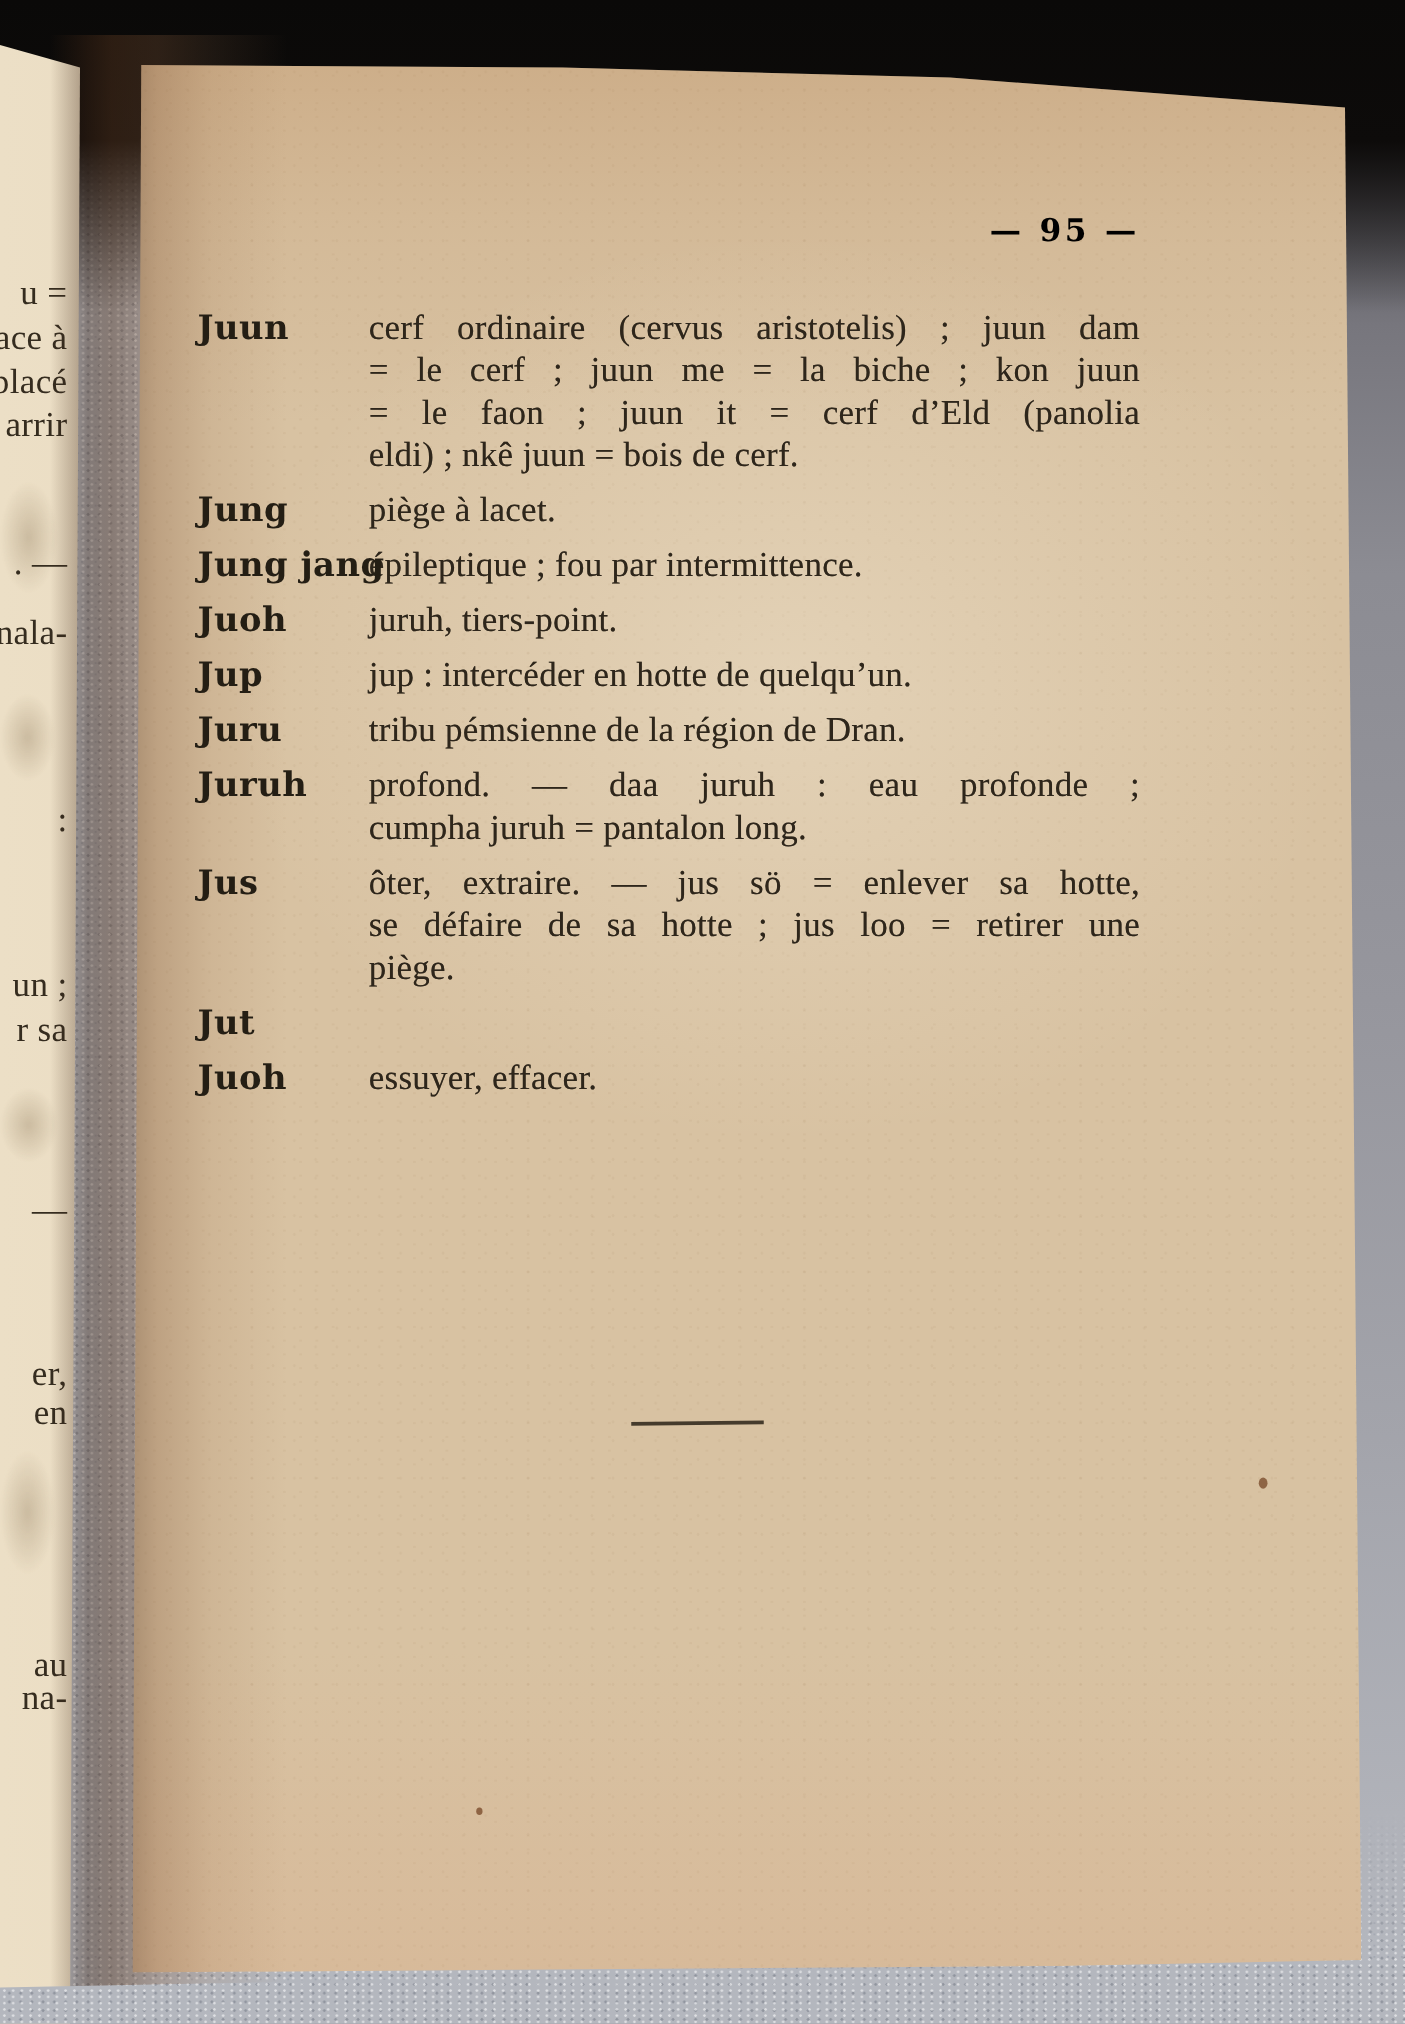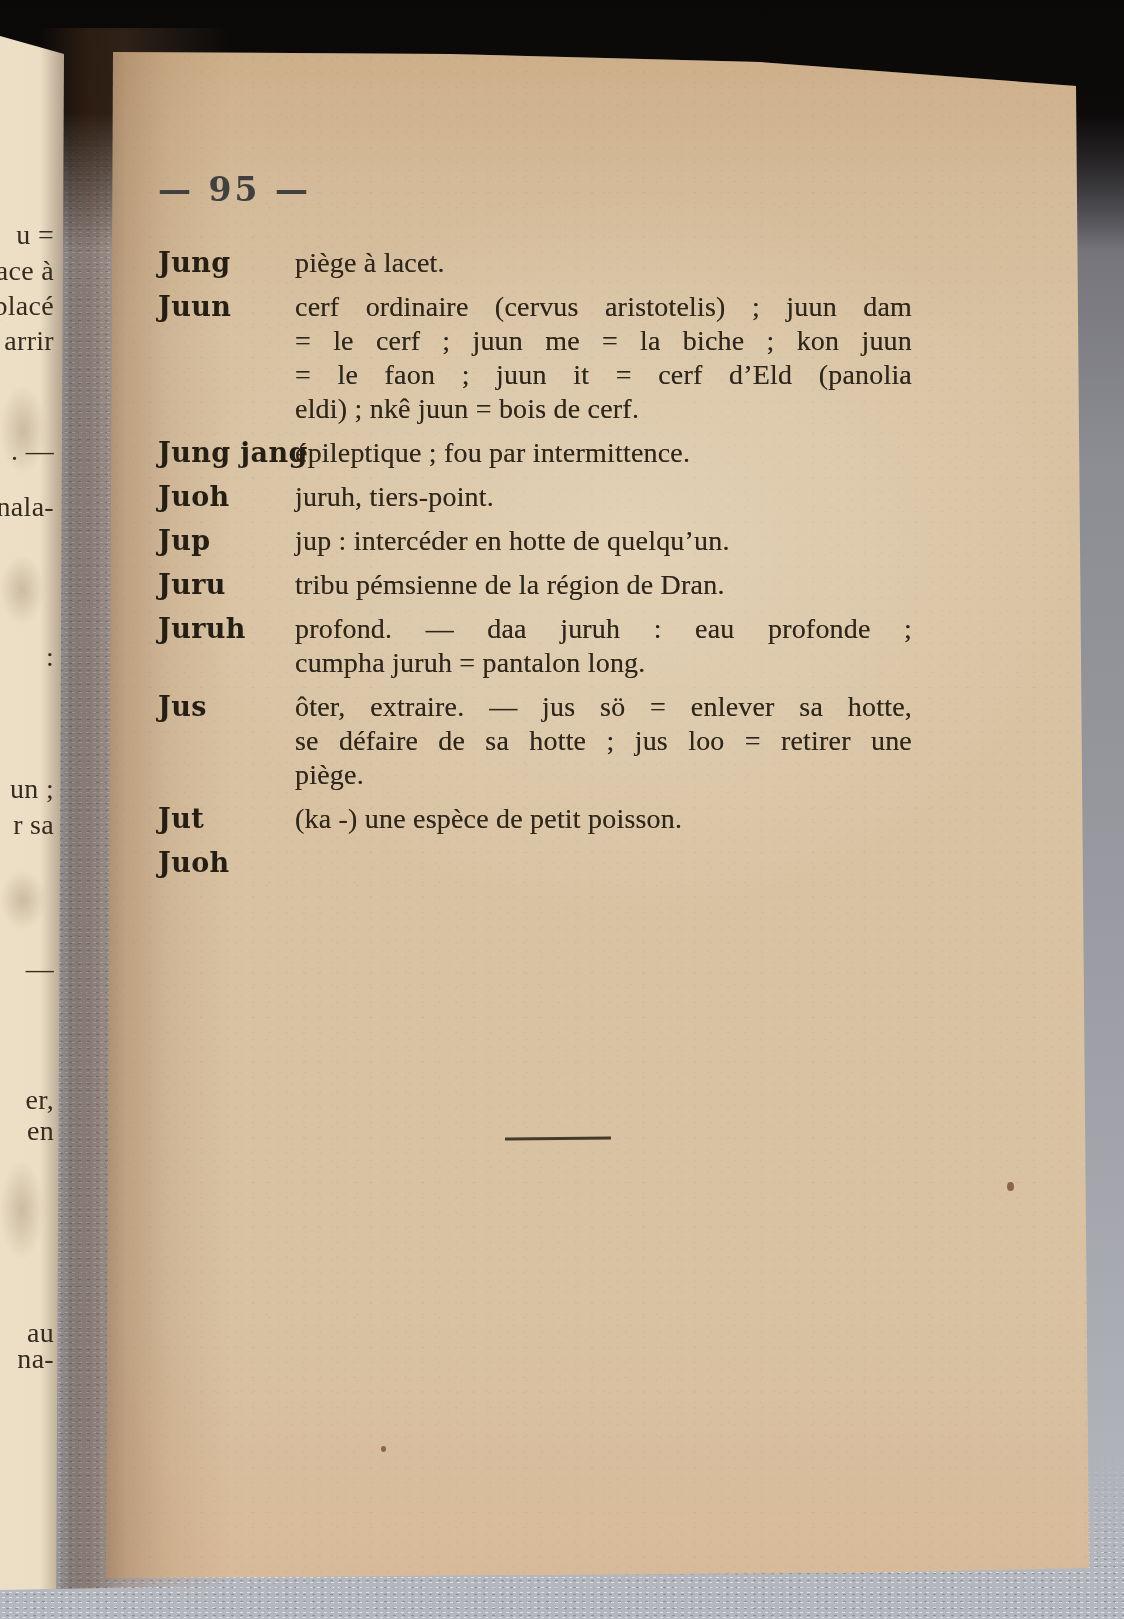--- a/index.html
+++ b/index.html
@@ -70,23 +70,23 @@
       rgba(63,38,22,.42) 16%,
       rgba(84,52,30,.46) 26%,
       rgba(128,86,56,.30) 45%,
       rgba(150,108,74,.14) 68%,
       rgba(150,108,74,0) 100%);
   }
   .speck{position:absolute;border-radius:50%;background:rgba(118,70,38,.75);filter:blur(.6px);}
   
   .content{position:absolute;inset:0;color:var(--ink,#2e261b);}
   .pageno{
-    position:absolute;left:158px;top:170px;width:754px;text-align:left;
+    position:absolute;left:158px;top:170px;width:754px;text-align:right;
     font-family:"DejaVu Serif","Liberation Serif",serif;
-    font-size:33px;font-weight:600;letter-spacing:3px;color:#404040;
+    font-size:25px;font-weight:600;letter-spacing:3px;color:#000000;
   }
   .entries{position:absolute;left:158px;top:246px;width:754px;}
   .entry{position:relative;margin-bottom:10px;min-height:34px;}
   .hw{
     position:absolute;left:0;top:0;white-space:nowrap;
     font-family:"DejaVu Serif","Liberation Serif",serif;
     font-weight:700;font-size:27px;line-height:34px;letter-spacing:.4px;
     color:var(--headword-ink,#241e14);
   }
   .def{margin-left:137px;width:617px;}
@@ -145,35 +145,35 @@
   <div class="page"></div>
   <div class="gutter"></div>
 
   <div class="speck" style="left:1007px;top:1182px;width:7px;height:9px;"></div>
   <div class="speck" style="left:381px;top:1446px;width:5px;height:6px;"></div>
 
   <div class="content">
     <div class="pageno">— 95 —</div>
     <div class="entries">
         <div class="entry">
-          <span class="hw">Jung</span>
-          <div class="def">
-            <div class="line last">piège à lacet.</div>
-          </div>
-        </div>
-        <div class="entry">
           <span class="hw">Juun</span>
           <div class="def">
             <div class="line">cerf ordinaire (cervus aristotelis) ; juun dam</div>
             <div class="line">= le cerf ; juun me = la biche ; kon juun</div>
             <div class="line">= le faon ; juun it = cerf d’Eld (panolia</div>
             <div class="line last">eldi) ; nkê juun = bois de cerf.</div>
           </div>
         </div>
         <div class="entry">
+          <span class="hw">Jung</span>
+          <div class="def">
+            <div class="line last">piège à lacet.</div>
+          </div>
+        </div>
+        <div class="entry">
           <span class="hw">Jung jang</span>
           <div class="def">
             <div class="line last">épileptique ; fou par intermittence.</div>
           </div>
         </div>
         <div class="entry">
           <span class="hw">Juoh</span>
           <div class="def">
             <div class="line last">juruh, tiers-point.</div>
           </div>
@@ -200,25 +200,25 @@
         <div class="entry">
           <span class="hw">Jus</span>
           <div class="def">
             <div class="line">ôter, extraire. — jus sö = enlever sa hotte,</div>
             <div class="line">se défaire de sa hotte ; jus loo = retirer une</div>
             <div class="line last">piège.</div>
           </div>
         </div>
         <div class="entry">
           <span class="hw">Jut</span>
-          <div class="def">
-            <div class="line last">(ka -) une espèce de petit poisson.</div>
-          </div>
         </div>
         <div class="entry">
           <span class="hw">Juoh</span>
+          <div class="def">
+            <div class="line last">essuyer, effacer.</div>
+          </div>
         </div>
       </div>
     <div class="rule"></div>
   </div>
 
   <div class="fabric-front"></div>
 </div>
 
 </body></html>

